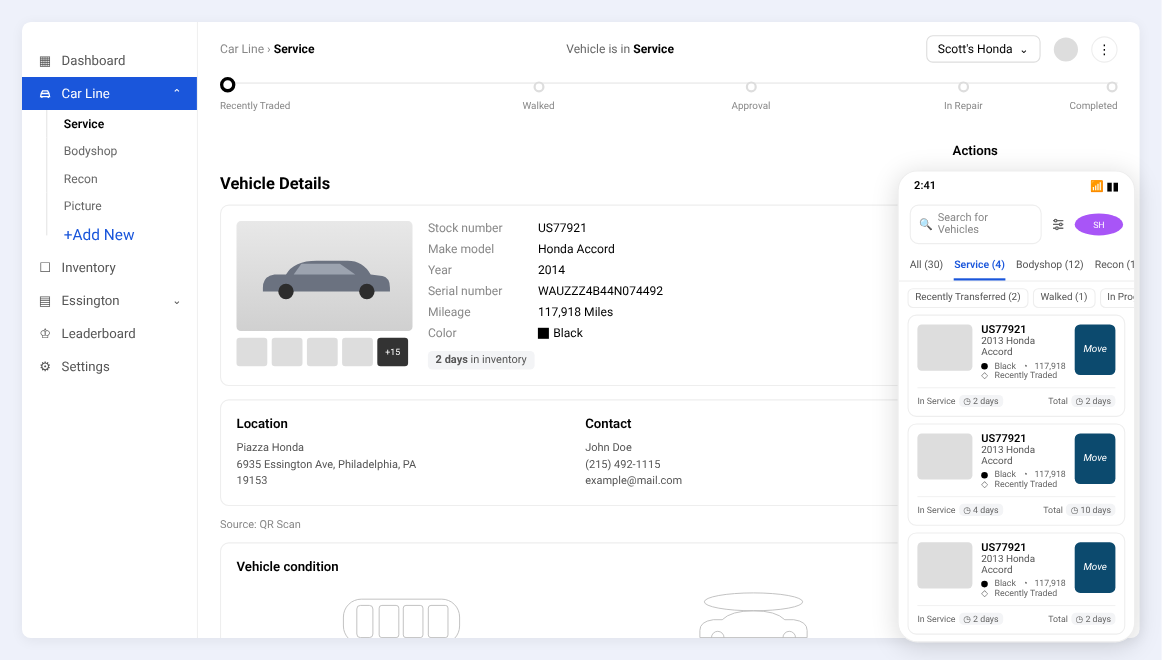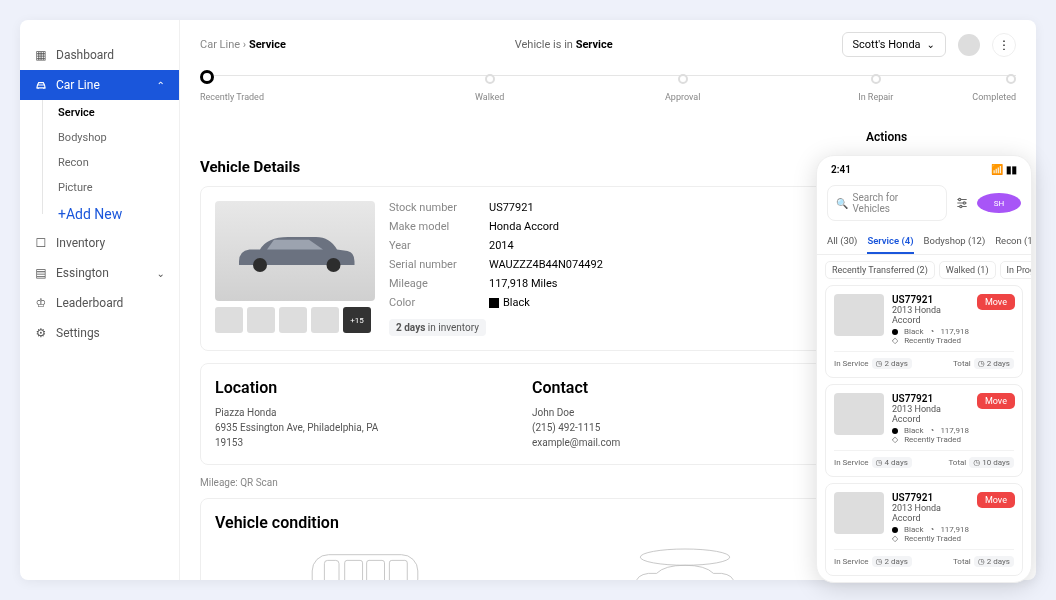--- a/index.html
+++ b/index.html
@@ -44,21 +44,21 @@
 .thumbs { display: flex; gap: 4px; margin-top: 6px; }
 .thumb { width: 28px; height: 26px; background: #ddd; border-radius: 3px; position: relative; font-size: 8px; color: #fff; display: flex; align-items: center; justify-content: center; }
 .thumb.more { background: #333; }
 .spec-grid { display: grid; grid-template-columns: 90px 1fr; gap: 6px 10px; font-size: 11px; }
 .spec-label { color: #888; }
 .spec-value { color: #000; }
 .color-swatch { width: 10px; height: 10px; background: #000; display: inline-block; vertical-align: middle; margin-right: 4px; }
 .badge { background: #f3f4f6; border-radius: 4px; padding: 3px 7px; font-size: 10px; color: #555; display: inline-block; margin-top: 10px; }
 .two-col { display: flex; gap: 14px; }
 .two-col > div { flex: 1; }
-.sec-title { font-size: 16px; font-weight: 600; margin-bottom: 8px; }
+.sec-title { font-size: 12px; font-weight: 600; margin-bottom: 8px; }
 .sec-text { font-size: 10px; color: #555; line-height: 1.5; }
 .source { font-size: 10px; color: #888; margin: 4px 0 10px; }
 .condition { display: flex; gap: 20px; justify-content: space-around; }
 .condition-item { text-align: center; }
 .schematic { width: 130px; height: 70px; }
 .action-btn { border: 1px solid #ddd; border-radius: 6px; padding: 7px 10px; font-size: 10px; display: flex; align-items: center; gap: 6px; margin-bottom: 6px; cursor: pointer; background: #fff; }
 .sec-head { font-size: 12px; font-weight: 600; margin-bottom: 19px; }
 
 .mobile { position: absolute; right: 24px; top: 155px; width: 216px; background: #fff; border-radius: 18px; box-shadow: 0 4px 24px rgba(0,0,0,0.15); overflow: hidden; border: 1px solid #eee; }
 .mobile-status { display: flex; justify-content: space-between; padding: 8px 14px 4px; font-size: 10px; font-weight: 600; }
@@ -72,21 +72,21 @@
 .chips { display: flex; gap: 4px; padding: 6px 8px; overflow: hidden; }
 .chip { border: 1px solid #eee; border-radius: 5px; padding: 3px 6px; font-size: 9px; color: #555; white-space: nowrap; }
 .vcard { border: 1px solid #eee; border-radius: 8px; margin: 0 8px 6px; padding: 8px; }
 .vcard-top { display: flex; gap: 8px; }
 .vcard-img { width: 50px; height: 42px; background: #ddd; border-radius: 4px; flex-shrink: 0; }
 .vcard-info { flex: 1; font-size: 9px; }
 .vcard-info .stock { font-weight: 600; font-size: 10px; }
 .vcard-info .model { color: #555; font-size: 9px; margin-bottom: 2px; }
 .vcard-meta { display: flex; gap: 6px; font-size: 8px; color: #666; align-items: center; }
 .vcard-meta .dot { width: 6px; height: 6px; background: #000; border-radius: 50%; }
-.move-btn { background: #ef4444; color: #fff; border-radius: 5px; padding: 3px 8px; font-size: 9px; cursor: pointer; align-self: flex-start; }
+.move-btn { background: #0c4a6e; color: #fff; border-radius: 5px; padding: 18px 8px; font-size: 9px; cursor: pointer; align-self: flex-start; font-style: italic; }
 .vcard-bottom { display: flex; justify-content: space-between; margin-top: 6px; padding-top: 6px; border-top: 1px solid #f2f2f2; font-size: 8px; color: #666; }
 .vcard-stat { display: flex; align-items: center; gap: 3px; }
 .pill-small { background: #f3f4f6; border-radius: 4px; padding: 1px 4px; display: inline-flex; align-items: center; gap: 2px; }
 .chev { font-size: 10px; }
 </style>
 </head>
 <body>
 
 <div class="desktop-app">
   <div class="sidebar">
@@ -206,21 +206,21 @@
           </div>
           <div>
             <div class="sec-title">Contact</div>
             <div class="sec-text">
               <div>John Doe</div>
               <div>(215) 492-1115</div>
               <div>example@mail.com</div>
             </div>
           </div>
         </div>
-        <div class="source">Mileage: QR Scan</div>
+        <div class="source">Source: QR Scan</div>
 
         <div class="card">
           <div class="sec-title">Vehicle condition</div>
           <div class="condition">
             <div class="condition-item">
               <svg class="schematic" viewBox="0 0 160 80">
                   <rect x="15" y="15" width="130" height="50" rx="20" fill="none" stroke="#bbb"></rect>
                   <rect x="30" y="22" width="18" height="36" rx="4" fill="none" stroke="#bbb"></rect>
                   <rect x="55" y="22" width="22" height="36" rx="3" fill="none" stroke="#bbb"></rect>
                   <rect x="82" y="22" width="22" height="36" rx="3" fill="none" stroke="#bbb"></rect>

